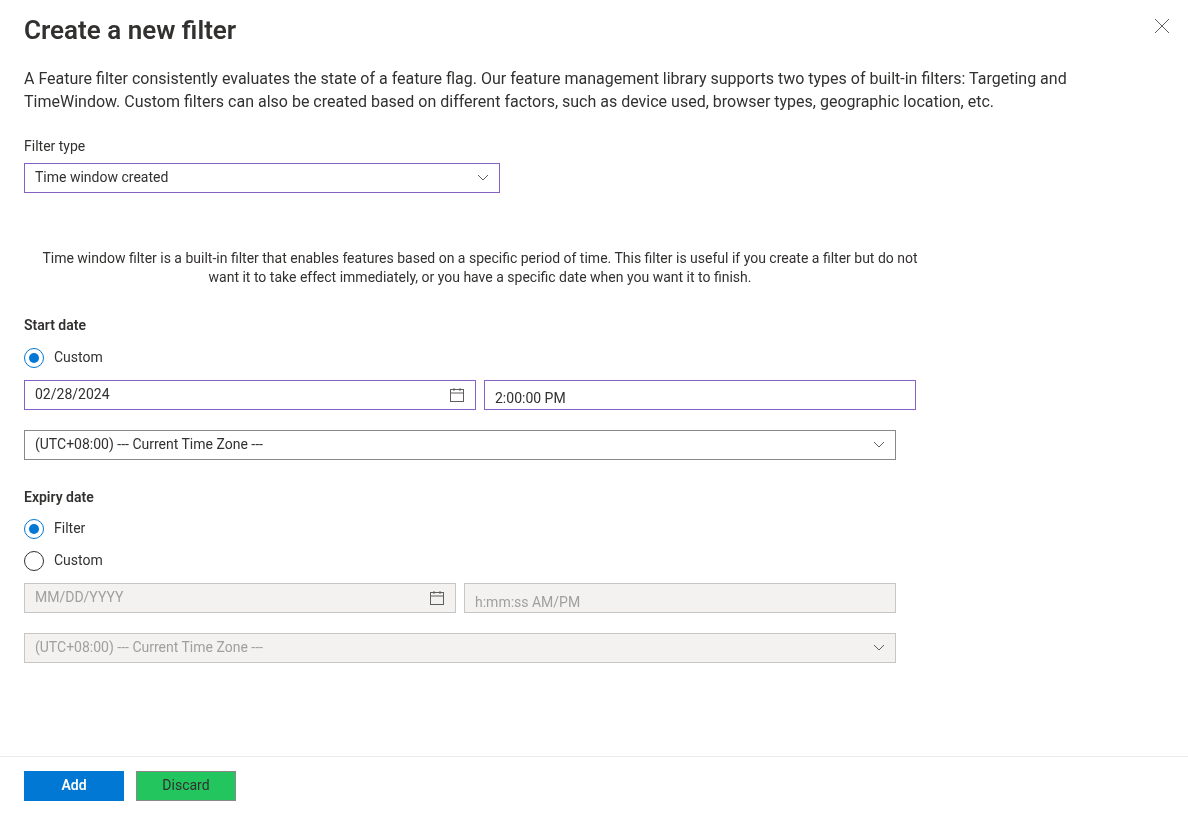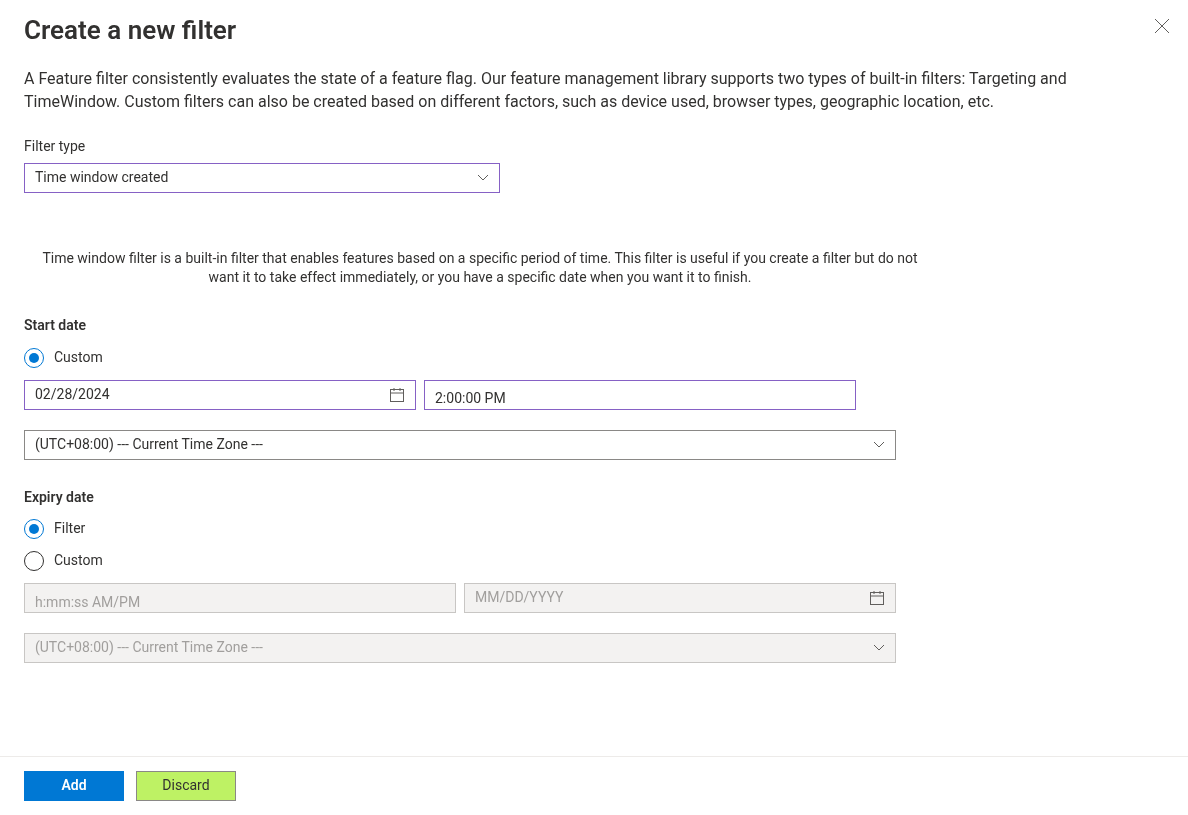--- a/index.html
+++ b/index.html
@@ -135,21 +135,21 @@
     cursor: pointer;
     min-width: 100px;
   }
   .btn.primary {
     background: #0078d4;
     color: #fff;
     border: 1px solid #0078d4;
     font-weight: 600;
   }
   .btn.secondary {
-    background: #bef264;
+    background: #22c55e;
     color: #323130;
     border: 1px solid #8a8886;
   }
 </style>
 </head>
 <body>
 
 <div class="panel">
 
   <h1>Create a new filter</h1>
@@ -182,21 +182,21 @@
     <div class="section-title">Start date</div>
 
     <div class="radio-row">
       <span class="radio selected">
           <span class="radio-dot"></span>
         </span>
       <span>Custom</span>
     </div>
 
     <div class="row">
-      <div class="input accent date-input" style="width:392px;">
+      <div class="input accent date-input" style="width:452px;">
         <span>02/28/2024</span>
         <span class="cal">
             <svg viewBox="0 0 16 16">
               <rect x="1.5" y="2.5" width="13" height="12" stroke="currentColor" fill="none"></rect>
               <line x1="1.5" y1="6" x2="14.5" y2="6" stroke="currentColor"></line>
               <line x1="5" y1="1" x2="5" y2="4" stroke="currentColor"></line>
               <line x1="11" y1="1" x2="11" y2="4" stroke="currentColor"></line>
             </svg>
           </span>
       </div>
@@ -223,34 +223,34 @@
           <span class="radio-dot"></span>
         </span>
       <span>Filter</span>
     </div>
     <div class="radio-row">
       <span class="radio"></span>
       <span>Custom</span>
     </div>
 
     <div class="row">
-      <div class="input disabled" style="width:432px;">
-        <span>h:mm:ss AM/PM</span>
-      </div>
       <div class="input date-input disabled" style="width:432px;">
         <span>MM/DD/YYYY</span>
         <span class="cal">
             <svg viewBox="0 0 16 16">
               <rect x="1.5" y="2.5" width="13" height="12" stroke="currentColor" fill="none"></rect>
               <line x1="1.5" y1="6" x2="14.5" y2="6" stroke="currentColor"></line>
               <line x1="5" y1="1" x2="5" y2="4" stroke="currentColor"></line>
               <line x1="11" y1="1" x2="11" y2="4" stroke="currentColor"></line>
             </svg>
           </span>
       </div>
+      <div class="input disabled" style="width:432px;">
+        <span>h:mm:ss AM/PM</span>
+      </div>
     </div>
 
     <div class="select tz-select disabled">
       <span>(UTC+08:00) --- Current Time Zone ---</span>
       <span class="chev">
           <svg viewBox="0 0 12 12">
             <path d="M1 3 L6 8 L11 3" stroke="currentColor" stroke-width="1" fill="none"></path>
           </svg>
         </span>
     </div>

